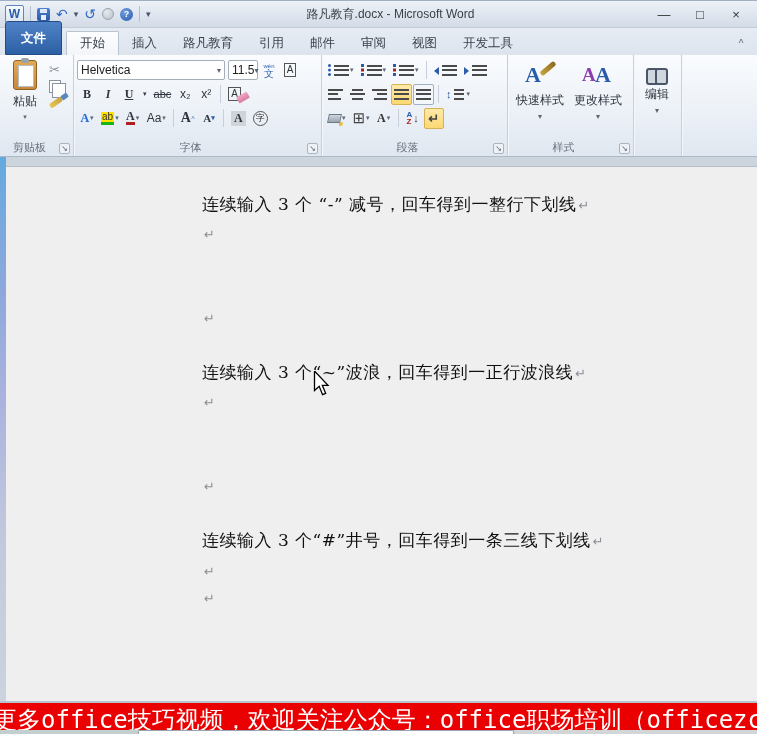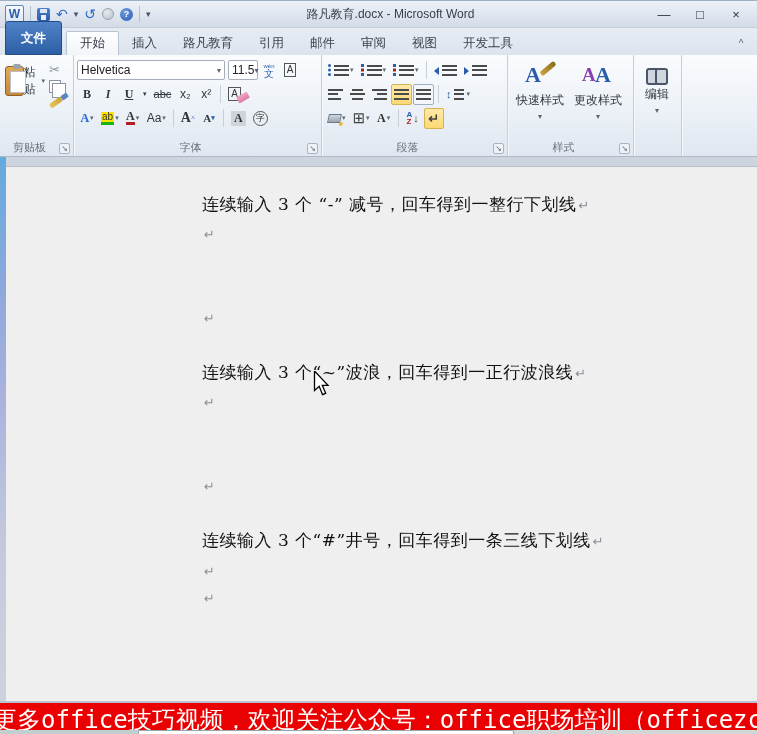--- a/index.html
+++ b/index.html
@@ -46,21 +46,21 @@
     font-size:8px;color:#5b6675;display:flex;align-items:center;justify-content:center;background:#eef2f6;}
   .rrow{display:flex;align-items:center;height:24px;gap:1px;}
   .rbtn{min-width:20px;height:21px;padding:0 2px;display:inline-flex;align-items:center;justify-content:center;
     font-size:12px;color:#2f3640;border-radius:2px;border:1px solid transparent;}
   .rbtn .dd{font-size:7px;color:#5b6675;margin-left:1px;}
   .active-y{background:linear-gradient(#ffeaa9,#fbd871);border:1px solid #d6b155;}
   .boxed{border:1px solid #9fb0c4;background:#f3f6fa;}
   .vsep{width:1px;height:18px;background:#c6cfdb;margin:0 3px;}
 
   
-  .pastebig{display:flex;flex-direction:row;align-items:center;width:40px;margin-left:2px;}
+  .pastebig{display:flex;flex-direction:column;align-items:center;width:40px;margin-left:2px;}
   .clipicon{width:24px;height:30px;background:linear-gradient(#e2aa55,#c8883a);border:1px solid #8d6225;border-radius:3px;position:relative;margin-top:2px;}
   .clipicon:before{content:"";position:absolute;top:-3px;left:7px;width:8px;height:5px;background:#9aa2ab;border-radius:2px;}
   .clipicon:after{content:"";position:absolute;top:4px;left:4px;width:14px;height:20px;background:#fff;border:1px solid #b9bfc6;}
   .pastelabel{font-size:12px;color:#2f3640;margin-top:3px;}
   .clipsmall{display:flex;flex-direction:column;gap:3px;margin-left:4px;margin-top:4px;}
   .cuticon{color:#8b949e;font-size:13px;}
   .copyicon{width:12px;height:13px;border:1px solid #8b949e;background:#fff;position:relative;}
   .copyicon:before{content:"";position:absolute;top:2px;left:2px;width:12px;height:13px;border:1px solid #8b949e;background:#fefefe;}
   .brushicon{width:14px;height:5px;background:linear-gradient(90deg,#e8c558,#caa43c);transform:rotate(-35deg);border-radius:2px;position:relative;top:4px;}
   .brushicon:before{content:"";position:absolute;right:-7px;top:0;width:7px;height:5px;background:#5b86c0;border-radius:1px;}

